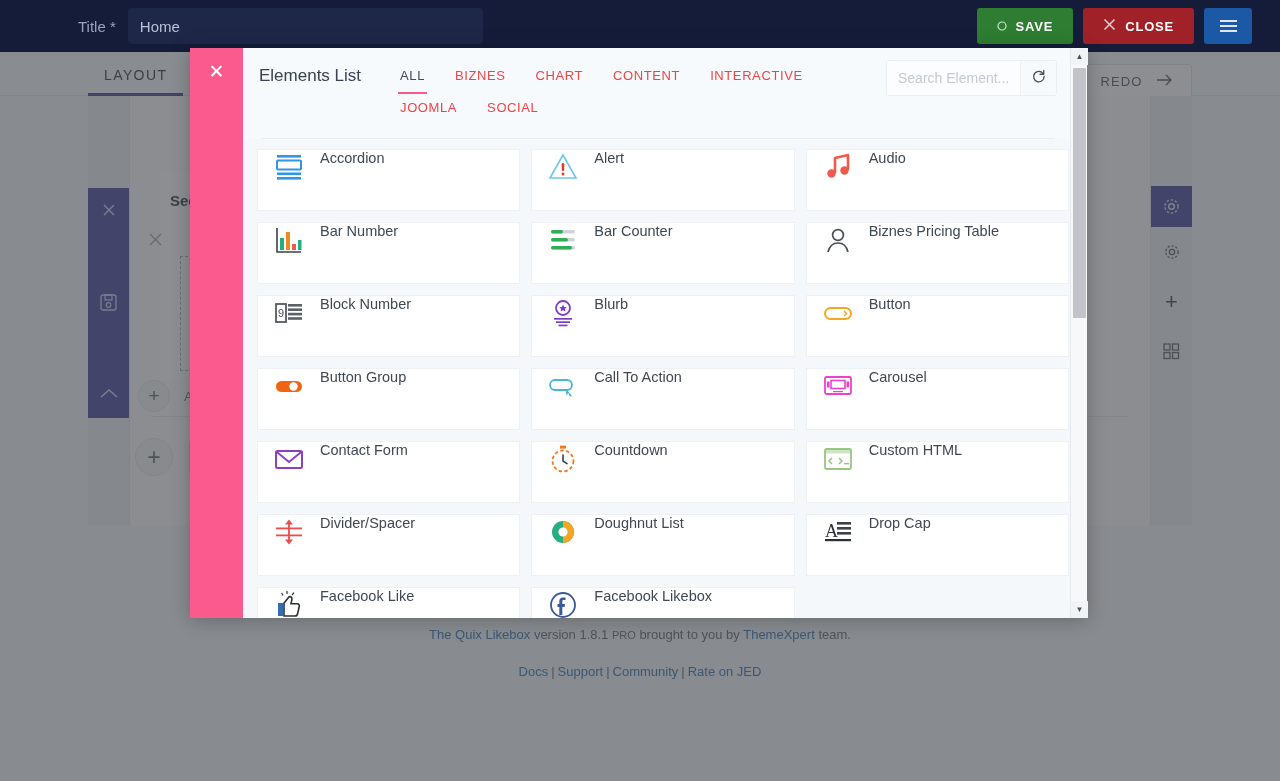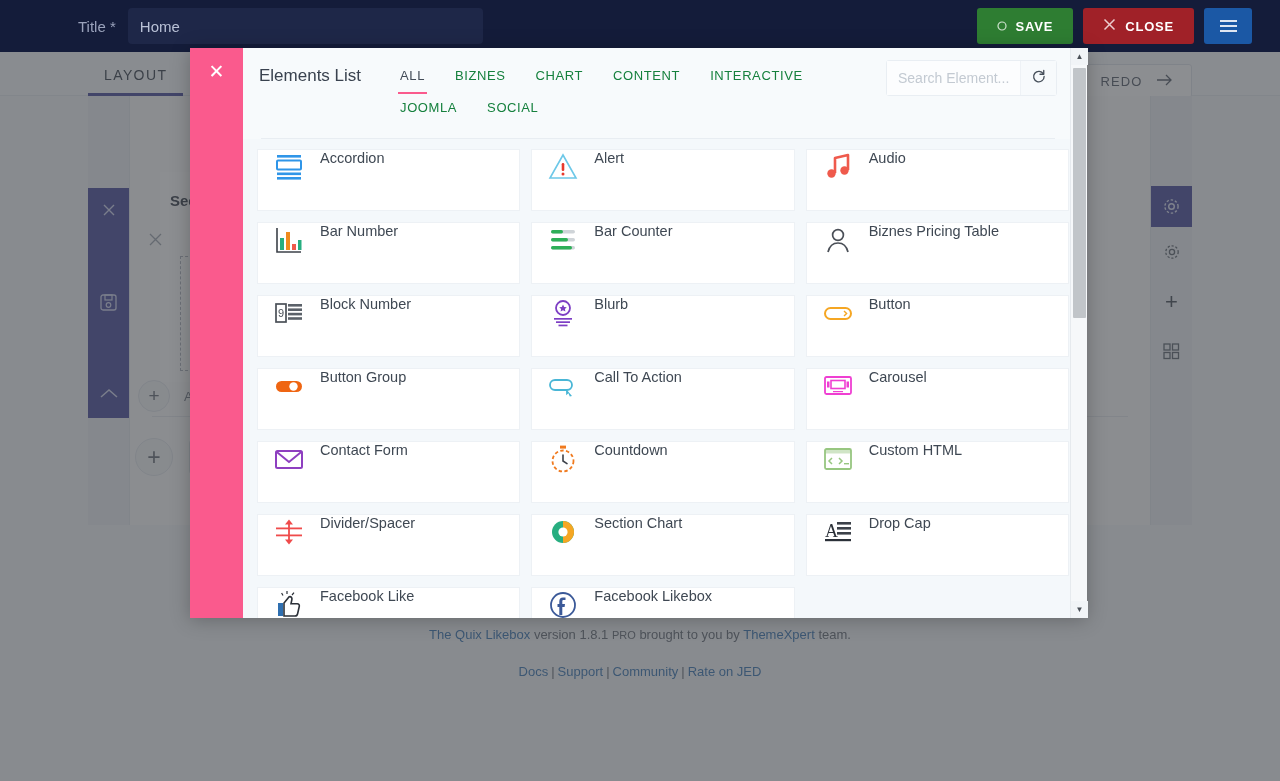--- a/index.html
+++ b/index.html
@@ -160,21 +160,21 @@
   .pink-x { color: #fff; font-size: 19px; line-height: 1; cursor: pointer; }
   .modal-body { flex: 1; display: flex; flex-direction: column; background: #f4f8fb; }
 
   .modal-head { background: #f7fafc; padding: 14px 18px 0 16px; position: relative; }
   .head-row { display: flex; align-items: flex-start; flex-wrap: wrap; }
   .modal-title {
     font-size: 17px; color: #39424f; margin-right: 24px; line-height: 28px; white-space: nowrap;
   }
   .tabs { display: flex; flex-wrap: wrap; max-width: 490px; }
   .tab {
-    font-size: 13px; letter-spacing: .6px; color: #15803d; padding: 5px 2px 7px;
+    font-size: 13px; letter-spacing: .6px; color: #ef4444; padding: 5px 2px 7px;
     margin: 0 13px; cursor: pointer; border-bottom: 2px solid transparent; line-height: 18px;
   }
   .tab.active { color: #424b57; border-bottom-color: #fa5a8d; }
   .search-wrap {
     position: absolute; right: 30px; top: 12px; display: flex; align-items: stretch;
     background: #fcfdfe; border: 1px solid #e9eef3; border-radius: 3px;
   }
   .search-input {
     width: 133px; height: 34px; border: none; background: #fcfdfe;
     font-size: 14px; color: #6b747f; padding: 0 11px; outline: none;
@@ -573,21 +573,21 @@
               <span class="lbl">Divider/Spacer</span>
             </div>
             <div class="card">
               <span class="ico">
                 <svg width="30" height="30" viewBox="0 0 30 30">
                   <circle cx="15" cy="15" r="11" fill="#27ae80"></circle>
                   <path d="M15 4a11 11 0 0 1 0 22z" fill="#f5a623"></path>
                   <circle cx="15" cy="15" r="4.6" fill="#fff"></circle>
                 </svg>
               </span>
-              <span class="lbl">Section Chart</span>
+              <span class="lbl">Doughnut List</span>
             </div>
             <div class="card">
               <span class="ico">
                 <svg width="30" height="30" viewBox="0 0 30 30">
                   <text x="2" y="20" font-size="18" fill="#2b3038" font-family="Liberation Serif">A</text>
                   <rect x="14" y="5" width="14" height="2.6" fill="#3c4149"></rect>
                   <rect x="14" y="10" width="14" height="2.6" fill="#3c4149"></rect>
                   <rect x="14" y="15" width="14" height="2.6" fill="#3c4149"></rect>
                   <rect x="2" y="22" width="26" height="2.2" fill="#2b3038"></rect>
                 </svg>

